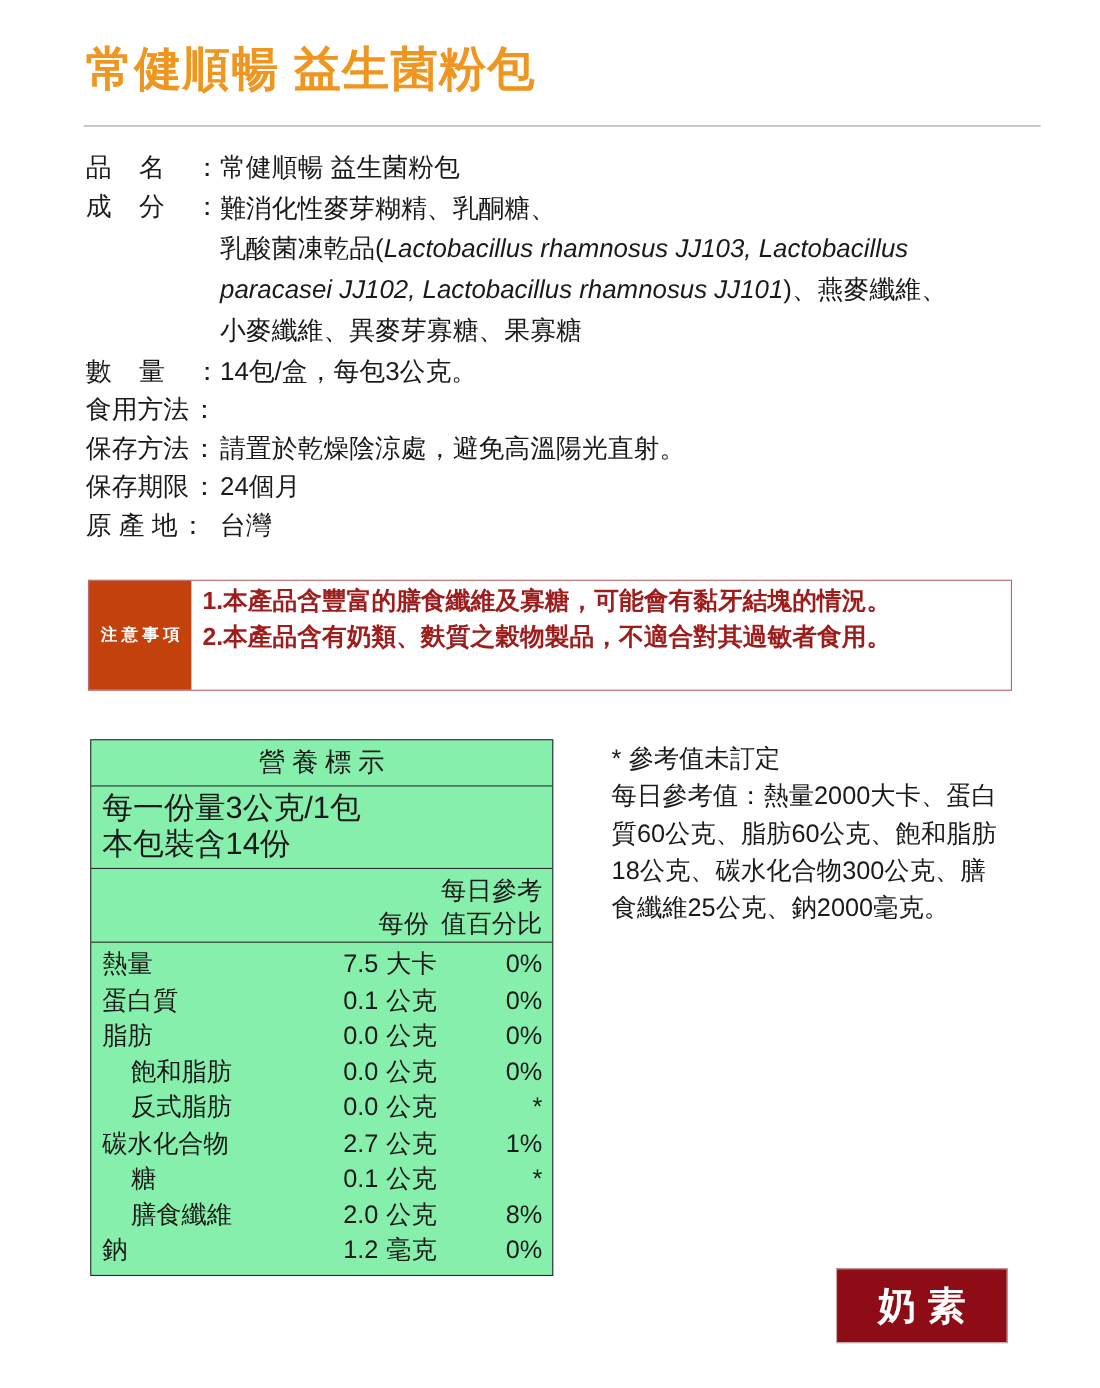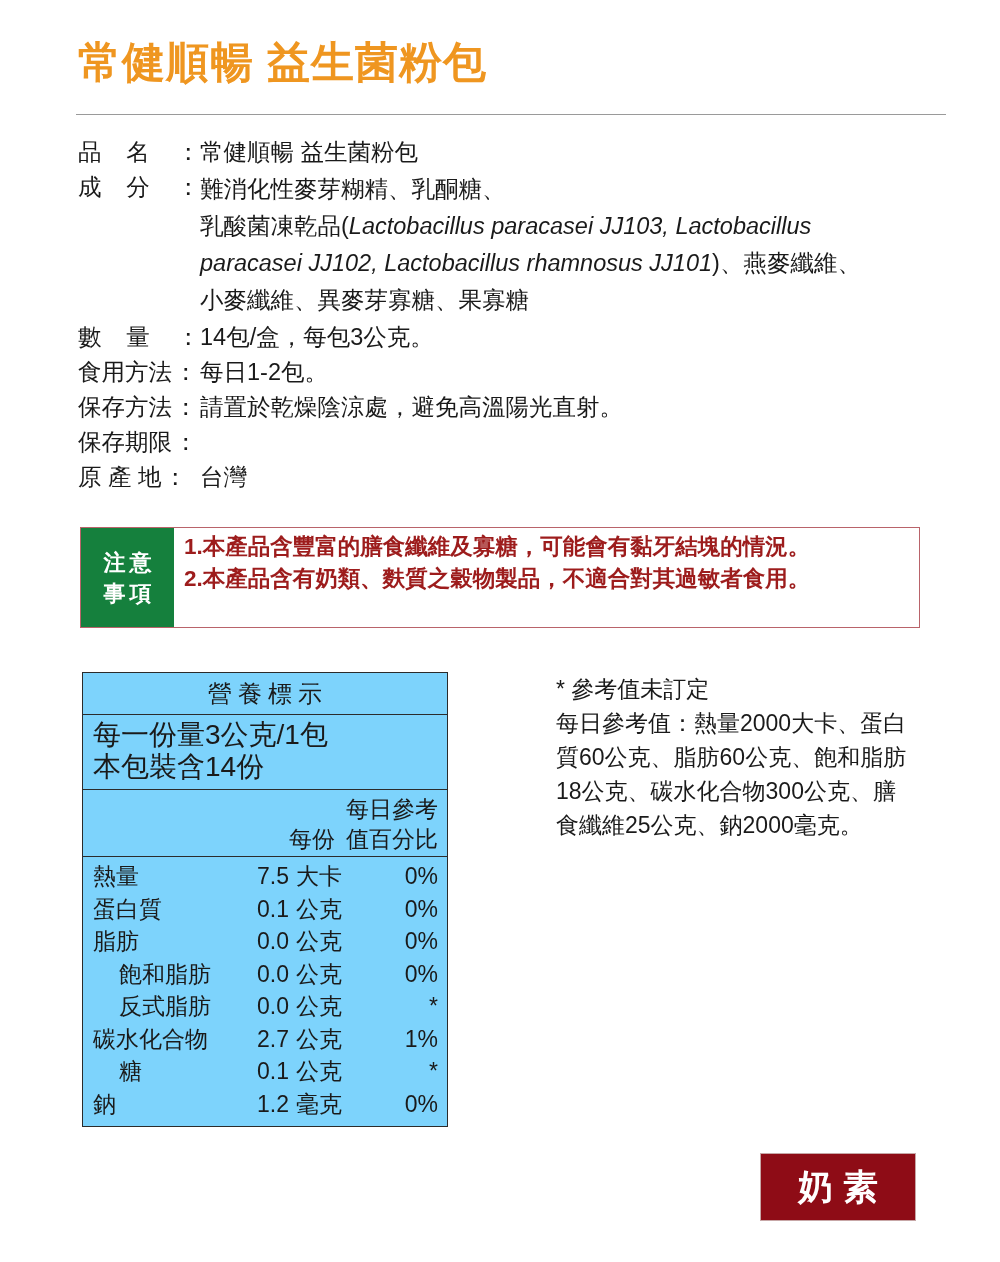--- a/index.html
+++ b/index.html
@@ -80,27 +80,27 @@
     top: 527px;
     width: 840px;
     min-height: 101px;
     border: 1px solid #b9636a;
     display: flex;
     background: #ffffff;
   }
   .notice-label {
     width: 93px;
     flex: none;
-    background: #15803d;
+    background: #c2410c;
     color: #ffffff;
-    font-size: 22px;
+    font-size: 15px;
     font-weight: bold;
     line-height: 31px;
     display: flex;
-    flex-direction: column;
+    flex-direction: row;
     align-items: center;
     justify-content: center;
     letter-spacing: 4px;
     padding-left: 4px;
   }
   .notice-body {
     flex: 1;
     padding: 3px 0 3px 10px;
   }
   .notice-item {
@@ -109,23 +109,23 @@
     line-height: 32px;
     font-weight: bold;
     white-space: nowrap;
   }
 
   
   .nutri-table {
     position: absolute;
     left: 82px;
     top: 672px;
-    width: 366px;
+    width: 421px;
     border: 1.5px solid #2b2b2b;
-    background: #7dd3fc;
+    background: #86efac;
   }
   .nt-title {
     text-align: center;
     font-size: 24px;
     line-height: 41px;
     letter-spacing: 6px;
     border-bottom: 1.5px solid #2b2b2b;
     padding-left: 6px;
   }
   .nt-serving {
@@ -217,56 +217,56 @@
   </div>
 
   <div class="spec-row">
     <span class="spec-label">
       <span>成</span>
       <span>分</span>
       <span class="colon">：</span>
     </span>
     <span class="spec-value">
       <span class="cont-line">難消化性麥芽糊精、乳酮糖、</span>
-      <span class="cont-line"><span>乳酸菌凍乾品(</span><span class="sci">Lactobacillus paracasei JJ103, Lactobacillus</span></span>
+      <span class="cont-line"><span>乳酸菌凍乾品(</span><span class="sci">Lactobacillus rhamnosus JJ103, Lactobacillus</span></span>
       <span class="cont-line"><span class="sci">paracasei JJ102, Lactobacillus rhamnosus JJ101</span><span>)、燕麥纖維、</span></span>
       <span class="cont-line">小麥纖維、異麥芽寡糖、果寡糖</span>
     </span>
   </div>
 
   <div class="spec-row">
     <span class="spec-label">
       <span>數</span>
       <span>量</span>
       <span class="colon">：</span>
     </span>
     <span class="spec-value">14包/盒，每包3公克。</span>
   </div>
 
   <div class="spec-row">
     <span class="spec-label tight">
       <span>食用方法</span>
       <span class="colon">：</span>
     </span>
-    <span class="spec-value">每日1-2包。</span>
   </div>
 
   <div class="spec-row">
     <span class="spec-label tight">
       <span>保存方法</span>
       <span class="colon">：</span>
     </span>
     <span class="spec-value">請置於乾燥陰涼處，避免高溫陽光直射。</span>
   </div>
 
   <div class="spec-row">
     <span class="spec-label tight">
       <span>保存期限</span>
       <span class="colon">：</span>
     </span>
+    <span class="spec-value">24個月</span>
   </div>
 
   <div class="spec-row">
     <span class="spec-label tight">
       <span>原 產 地</span>
       <span class="colon">：</span>
     </span>
     <span class="spec-value">台灣</span>
   </div>
 
@@ -335,20 +335,25 @@
         <span class="nt-name">碳水化合物</span>
         <span class="nt-val"><span>2.7</span><span class="nt-unit">公克</span></span>
         <span class="nt-pct">1%</span>
       </div>
       <div class="nt-row">
         <span class="nt-name indent">糖</span>
         <span class="nt-val"><span>0.1</span><span class="nt-unit">公克</span></span>
         <span class="nt-pct">*</span>
       </div>
       <div class="nt-row">
+        <span class="nt-name indent">膳食纖維</span>
+        <span class="nt-val"><span>2.0</span><span class="nt-unit">公克</span></span>
+        <span class="nt-pct">8%</span>
+      </div>
+      <div class="nt-row">
         <span class="nt-name">鈉</span>
         <span class="nt-val"><span>1.2</span><span class="nt-unit">毫克</span></span>
         <span class="nt-pct">0%</span>
       </div>
     </div>
 
 </div>
 
 <div class="ref-note">
   <div class="ref-line">* 參考值未訂定</div>

